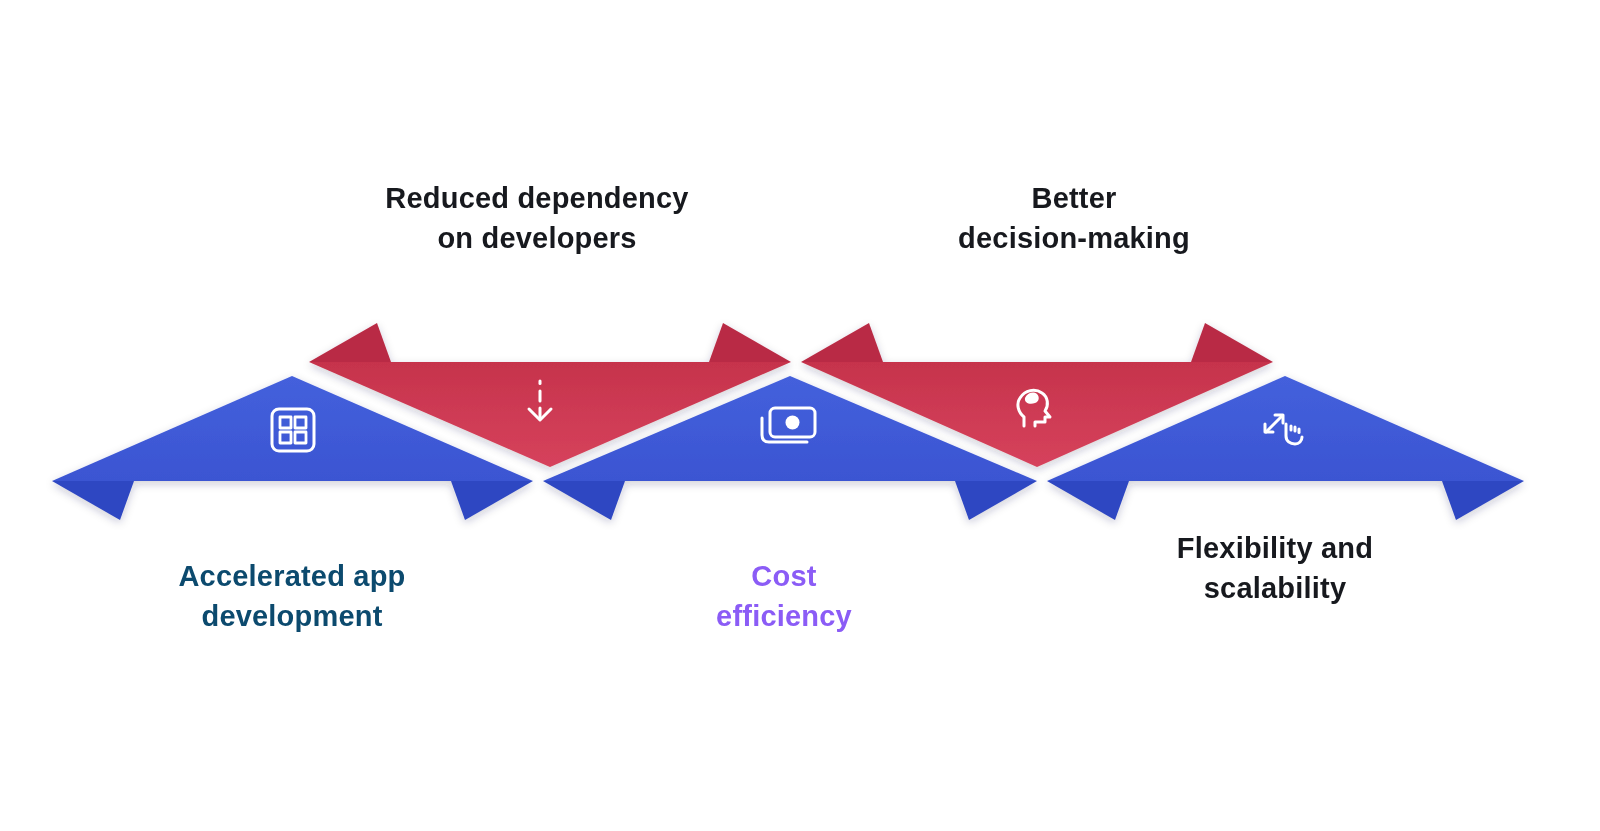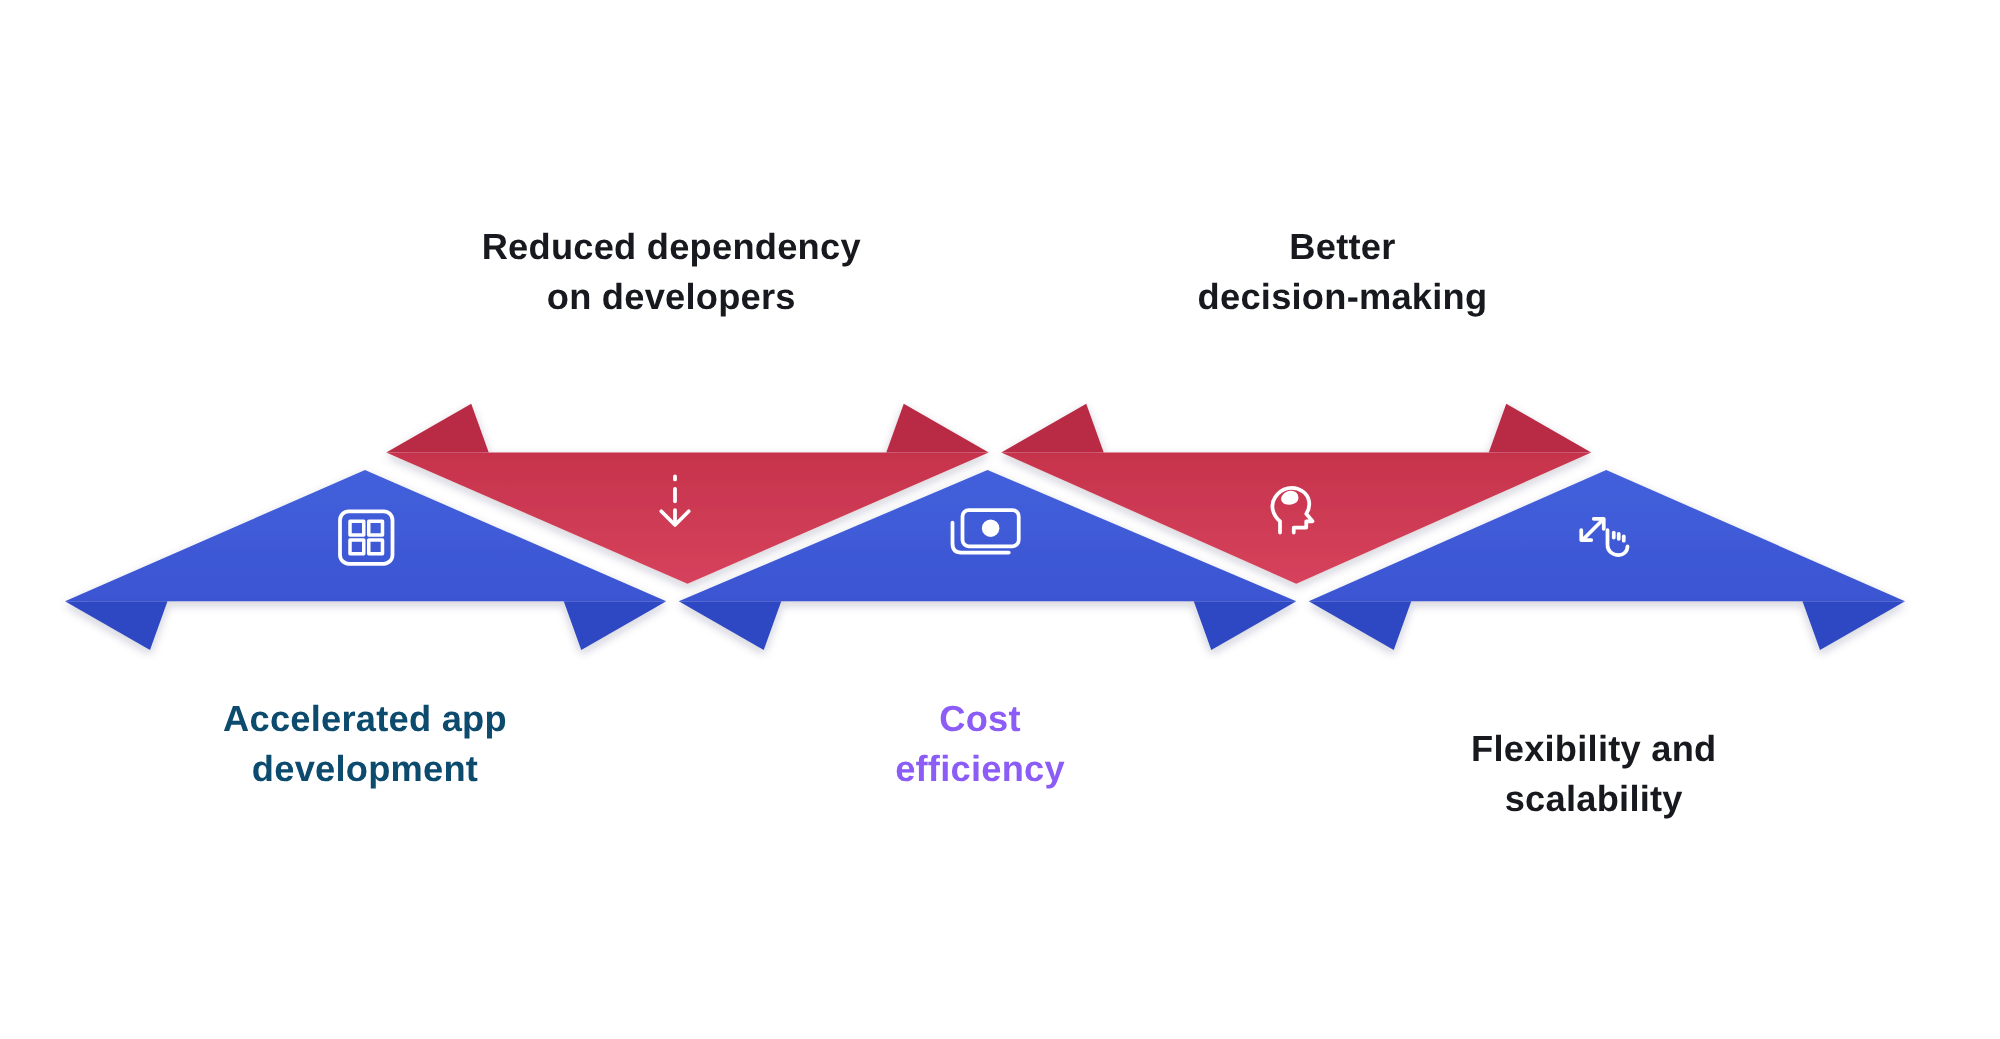--- a/index.html
+++ b/index.html
@@ -110,15 +110,15 @@
 
   <div class="label" style="left: 537px; top: 178px; color: rgb(23, 25, 30);">Reduced dependency
 on developers</div>
 
   <div class="label" style="left: 784px; top: 556px; color: #8b5cf6;">Cost
 efficiency</div>
 
   <div class="label" style="left: 1030px; top: 178px; color: rgb(23, 25, 30); margin-left: 44px;">Better
 decision-making</div>
 
-  <div class="label" style="left: 1275px; top: 580px; color: rgb(23, 25, 30);">Flexibility and
+  <div class="label" style="left: 1275px; top: 528px; color: rgb(23, 25, 30);">Flexibility and
 scalability</div>
 </div>
 
 </body></html>

